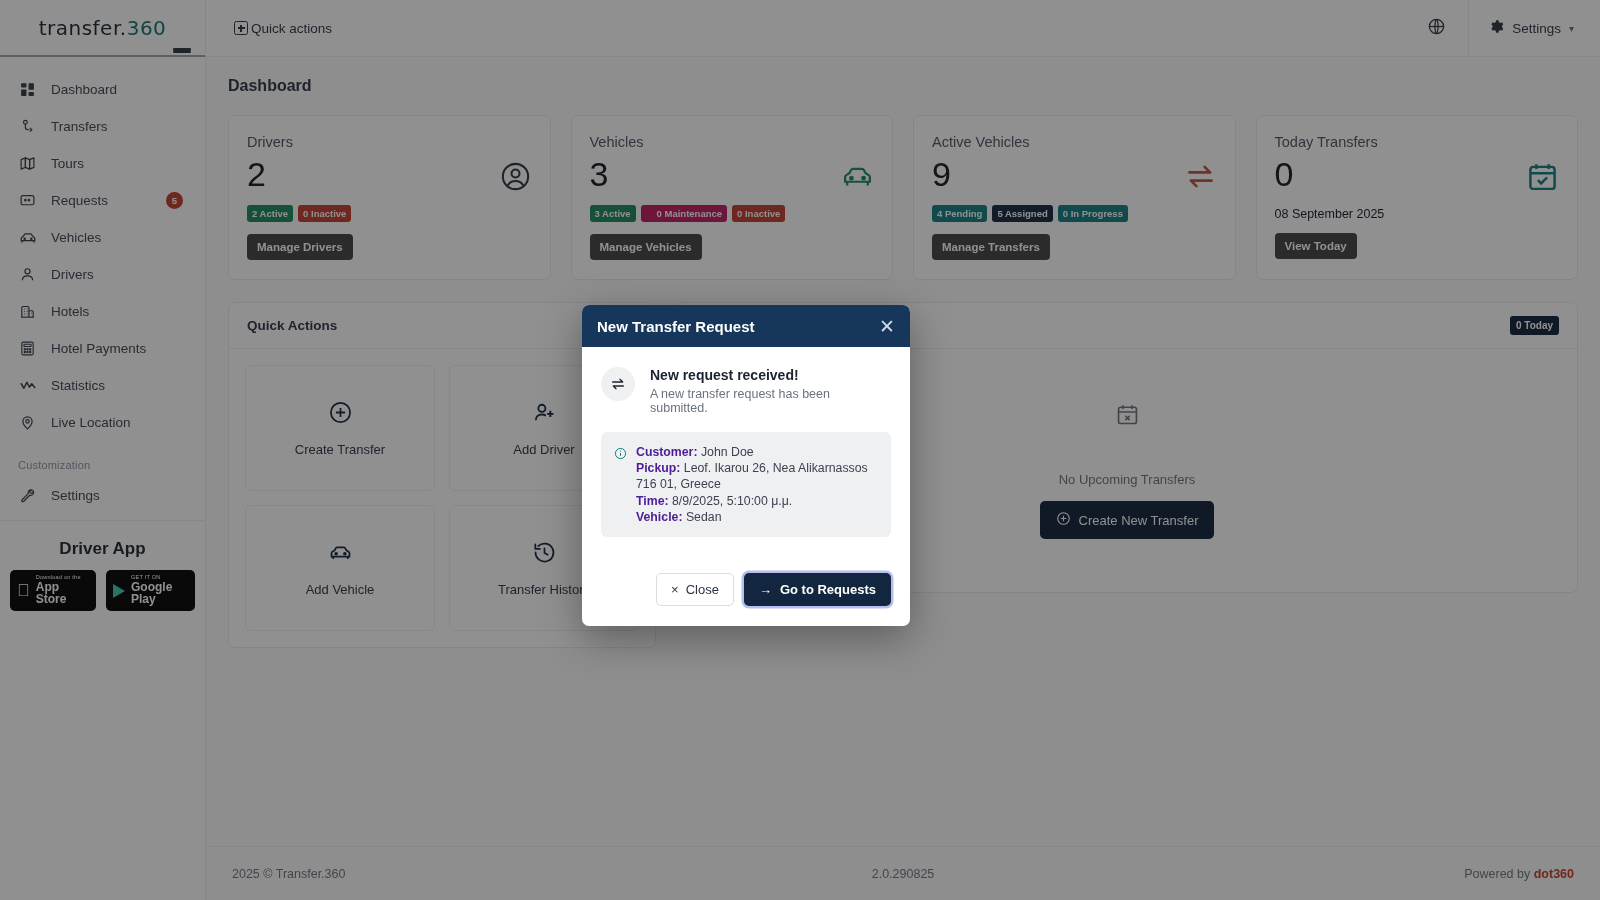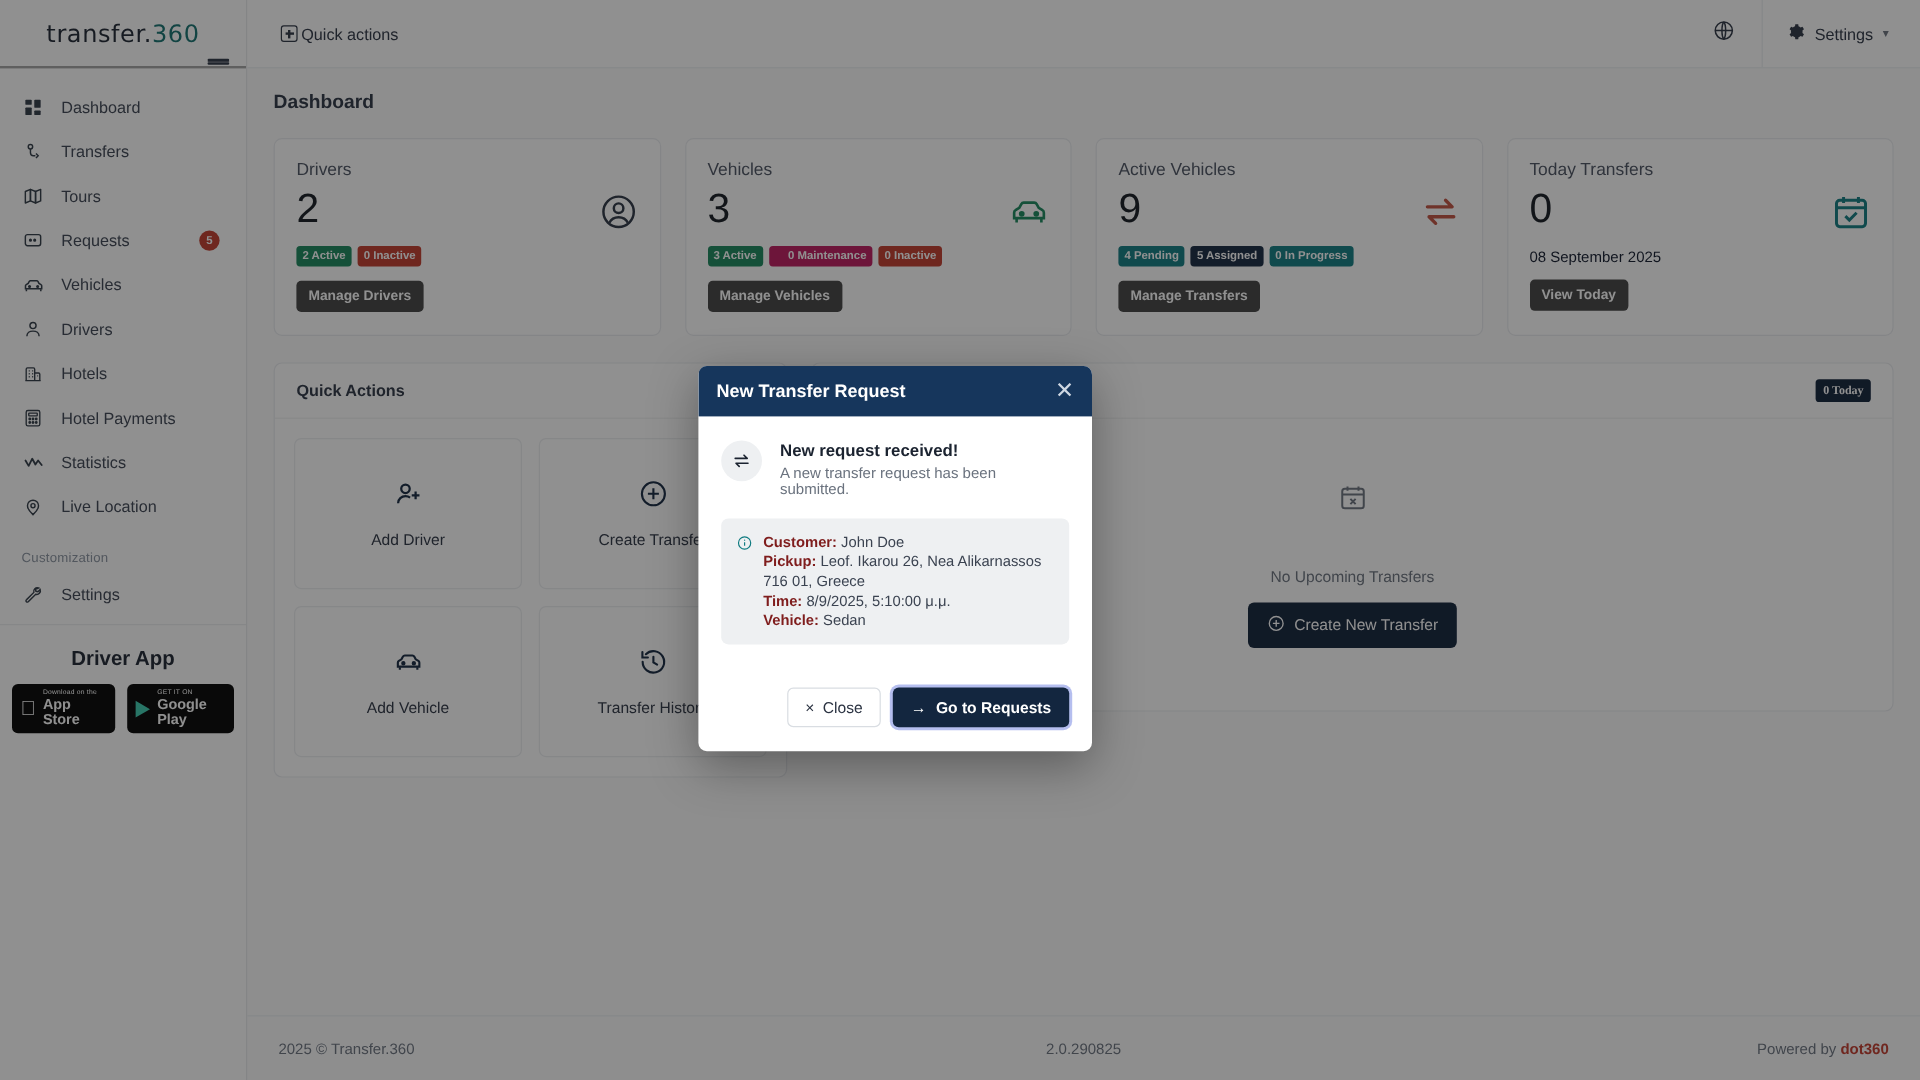--- a/index.html
+++ b/index.html
@@ -149,21 +149,21 @@
   .panel-right { flex: 1; }
   .qa-grid { display: grid; grid-template-columns: 1fr 1fr; gap: 14px; padding: 16px; }
   .qa-tile {
     border: 1px solid #eceef0; border-radius: 6px; height: 126px;
     display: flex; flex-direction: column; align-items: center; justify-content: center;
     gap: 13px; cursor: pointer; background: #fff;
   }
   .qa-label { font-size: 13px; color: #2b3342; font-weight: 500; }
   .today-pill {
     margin-left: auto; background: #0f2038; color: #fff;
-    font-size: 10px; font-weight: 700; padding: 4px 6px; border-radius: 3px; font-family: Liberation Serif, serif;
+    font-size: 10px; font-weight: 700; padding: 4px 6px; border-radius: 3px;
   }
   .empty-wrap {
     height: 243px; display: flex; flex-direction: column;
     align-items: center; justify-content: center; gap: 14px;
   }
   .empty-text { font-size: 13px; color: #6a727e; margin-top: 27px; }
   .create-btn {
     background: #0f2038; color: #fff; border: none; border-radius: 5px;
     font-size: 13px; font-weight: 500; padding: 10px 16px; cursor: pointer;
     display: flex; align-items: center; gap: 8px;
@@ -202,21 +202,21 @@
     display: flex; align-items: center; justify-content: center; flex: 0 0 34px;
   }
   .mb-h { font-size: 14px; font-weight: 700; color: #1b2330; margin-bottom: 4px; }
   .mb-sub { font-size: 12.5px; color: #6a727e; }
   .info-box {
     margin-top: 17px; background: #eef0f2; border-radius: 6px;
     padding: 12px 13px; display: flex; gap: 9px;
   }
   .info-icon { flex: 0 0 13px; margin-top: 2px; }
   .info-lines { font-size: 12.3px; color: #3b4351; line-height: 1.32; }
-  .info-lines b { color: #7f1d1d; font-weight: 700; }
+  .info-lines b { color: #4c1d95; font-weight: 700; }
   .modal-foot {
     display: flex; justify-content: flex-end; gap: 10px;
     padding: 22px 19px 20px 19px;
   }
   .btn-close {
     background: #fff; border: 1px solid #d9dde2; border-radius: 5px;
     font-size: 13px; color: #2b3342; padding: 8px 14px; cursor: pointer;
     display: flex; align-items: center; gap: 7px;
   }
   .btn-go {
@@ -494,37 +494,37 @@
     </section>
 
     <section class="panels">
 
       <div class="panel panel-left">
         <div class="panel-head">Quick Actions</div>
         <div class="qa-grid">
 
           <div class="qa-tile">
             <span>
+              <svg width="25" height="25" viewBox="0 0 24 24" fill="none" stroke="#13263f" stroke-width="1.7">
+                  <circle cx="12" cy="12" r="9.2"></circle>
+                  <path d="M12 7.6v8.8M7.6 12h8.8"></path>
+                </svg>
+            </span>
+            <span class="qa-label">Create Transfer</span>
+          </div>
+
+          <div class="qa-tile">
+            <span>
               <svg width="25" height="25" viewBox="0 0 24 24" fill="none" stroke="#13263f" stroke-width="1.8">
                   <circle cx="9.5" cy="8" r="3.4"></circle>
                   <path d="M3.6 19.5c0-3.4 2.7-5.6 5.9-5.6 1.4 0 2.7.4 3.7 1.1"></path>
                   <path d="M17.6 10.2v6.2M14.5 13.3h6.2"></path>
                 </svg>
             </span>
             <span class="qa-label">Add Driver</span>
-          </div>
-
-          <div class="qa-tile">
-            <span>
-              <svg width="25" height="25" viewBox="0 0 24 24" fill="none" stroke="#13263f" stroke-width="1.7">
-                  <circle cx="12" cy="12" r="9.2"></circle>
-                  <path d="M12 7.6v8.8M7.6 12h8.8"></path>
-                </svg>
-            </span>
-            <span class="qa-label">Create Transfer</span>
           </div>
 
           <div class="qa-tile">
             <span>
               <svg width="25" height="25" viewBox="0 0 24 24" fill="none" stroke="#13263f" stroke-width="1.7">
                   <path d="M5 16.3v2M19 16.3v2"></path>
                   <path d="M3.4 15.9v-3.2c0-.6.3-1.1.8-1.4l2.1-1.3 1.2-2.2c.3-.5.8-.8 1.4-.8h6.2c.6 0 1.1.3 1.4.8l1.2 2.2 2.1 1.3c.5.3.8.8.8 1.4v3.2z"></path>
                   <circle cx="7.8" cy="13.2" r=".9" fill="#13263f"></circle>
                   <circle cx="16.2" cy="13.2" r=".9" fill="#13263f"></circle>
                 </svg>

